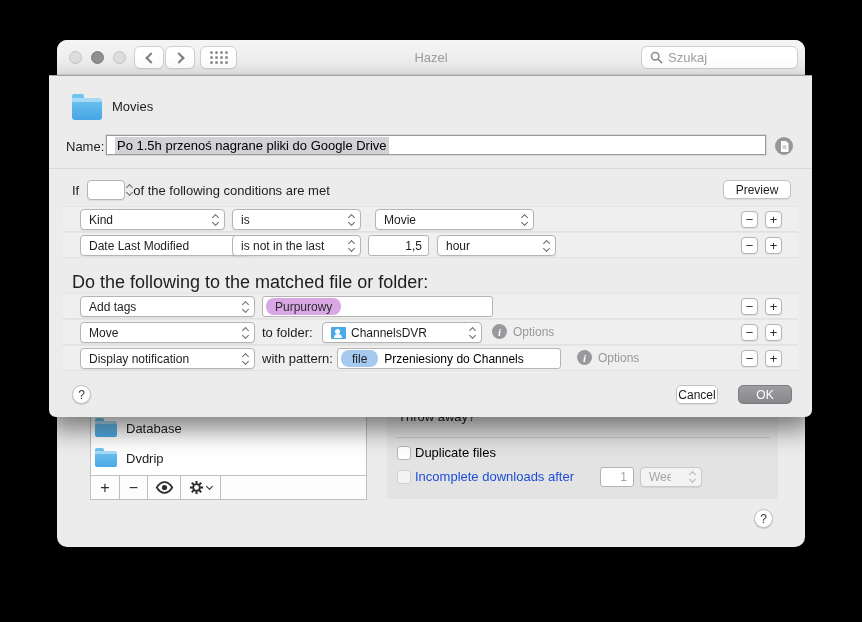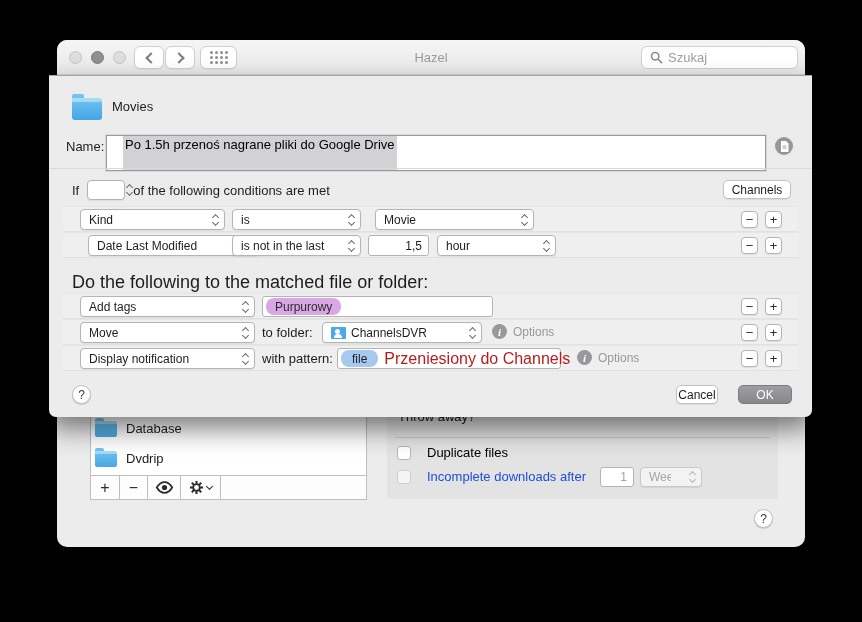--- a/index.html
+++ b/index.html
@@ -48,41 +48,41 @@
   .lt-btn { height:100%; border-right:1px solid #bfbfbf; display:flex; align-items:center;
             justify-content:center; font-size:16px; color:#2c2c2e; background:#fdfdfd; }
   .lt-spacer { flex:1; background:#fdfdfd; }
 
   #rpanel { position:absolute; left:330px; top:355px; width:391px; height:104px;
             background:#e3e3e3; border-radius:4px; }
   #throw-label { position:absolute; left:11px; top:14px; font-size:13px; color:#1d1d1f; }
   #rpanel .pdivider { position:absolute; left:8px; right:8px; top:42px; height:1px; background:#c8c8c8; }
   .cb { width:14px; height:14px; background:#fff; border:1px solid #b5b5b5; border-radius:3px; }
   .cb.disabled { border-color:#cfcfcf; background:#f4f4f4; }
-  .prow { position:absolute; left:10px; display:flex; align-items:center; gap:16px; font-size:13px; }
+  .prow { position:absolute; left:10px; display:flex; align-items:center; gap:4px; font-size:13px; }
   .dim { color:#1d4ed8; }
 
   #bottom-help { position:absolute; left:697px; top:469px; }
 
   
   #sheet { position:absolute; left:49px; top:75px; width:763px; height:342px; z-index:5;
            background:#ececec; border-top:1px solid #a3a3a3; border-radius:0 0 7px 7px;
            box-shadow:0 12px 26px rgba(0,0,0,.5); }
   .s-abs { position:absolute; }
   #sheet-folder { left:23px; top:22px; width:30px; height:22px; border-radius:2px 3px 3px 3px;
                   background:linear-gradient(#6fc4f1,#45a5e5); }
   #sheet-folder::before { content:""; position:absolute; top:-4px; left:0; width:12px; height:5px;
                   background:#6fc4f1; border-radius:2px 2px 0 0; }
   #sheet-folder::after { content:""; position:absolute; top:0; left:0; width:100%; height:4px;
                   background:rgba(255,255,255,.4); }
   #sheet-title { left:63px; top:23px; font-size:13px; color:#1c1c1e; }
   #name-label  { left:17px; top:63px; font-size:13px; color:#1d1d1f; }
-  #name-field  { left:57px; top:59px; width:660px; height:36px; background:#fff;
+  #name-field  { left:57px; top:59px; width:660px; height:20px; background:#fff;
                  border:1px solid #9a9a9a; box-shadow:0 0 0 1px #d8d8d8;
-                 display:flex; padding:0 16px; font-size:13px; }
+                 display:flex; align-items:center; padding:0 8px; font-size:13px; }
   #name-field .sel { background:#d2d2d6; padding:1px 2px; white-space:nowrap; }
   .circle-btn { width:18px; height:18px; border-radius:50%; background:#96969b;
                 display:flex; align-items:center; justify-content:center; }
   #doc-btn { left:726px; top:61px; }
   .divider { left:0; width:100%; height:1px; background:#d9d9d9; }
 
   #if-row { left:23px; top:104px; display:flex; align-items:center; gap:8px; font-size:13px; color:#1d1d1f; }
   .popup { height:21px; background:#fff; border:1px solid #b4b4b4; border-radius:4px;
            display:flex; align-items:center; padding:0 4px 0 8px; font-size:12px; color:#1d1d1f;
            box-shadow:0 1px 1px rgba(0,0,0,.07); }
@@ -253,41 +253,41 @@
     <div class="s-abs divider" style="top:92px;"></div>
 
     <div class="s-abs" id="if-row">
       <span>If</span>
       <span class="popup small" style="width:36px;padding-left:32px;">
         <span class="lbl">all</span>
         <span class="arrows"></span>
       </span>
       <span>of the following conditions are met</span>
     </div>
-    <div class="s-abs push-btn" id="preview-btn">Channels</div>
+    <div class="s-abs push-btn" id="preview-btn">Preview</div>
 
     <div class="s-abs row-strip" style="top:130px;"></div>
     <div class="s-abs row-strip" style="top:156px;"></div>
 
     <div class="popup" style="position:absolute; left:31px; top:133px; width:145px;">
       <span class="lbl">Kind</span>
       <span class="arrows"></span>
     </div>
     <div class="popup" style="position:absolute; left:183px; top:133px; width:129px;">
       <span class="lbl">is</span>
       <span class="arrows"></span>
     </div>
     <div class="popup" style="position:absolute; left:326px; top:133px; width:159px;align-items:center;">
       <span class="lbl">Movie</span>
       <span class="arrows"></span>
     </div>
     <div class="mini-btn" style="left:692px; top:135px;">−</div>
     <div class="mini-btn" style="left:716px; top:135px;">+</div>
 
-    <div class="popup" style="position:absolute; left:39px; top:159px; width:171px;">
+    <div class="popup" style="position:absolute; left:31px; top:159px; width:171px;">
       <span class="lbl">Date Last Modified</span>
       <span class="arrows"></span>
     </div>
     <div class="popup" style="position:absolute; left:183px; top:159px; width:129px;">
       <span class="lbl">is not in the last</span>
       <span class="arrows"></span>
     </div>
     <div class="textfield num" style="left:319px; top:159px; width:61px;">1,5</div>
     <div class="popup" style="position:absolute; left:388px; top:159px; width:119px;">
       <span class="lbl">hour</span>
@@ -329,21 +329,21 @@
     <div class="mini-btn" style="left:692px; top:248px;">−</div>
     <div class="mini-btn" style="left:716px; top:248px;">+</div>
 
     <div class="popup" style="position:absolute; left:31px; top:272px; width:175px;">
       <span class="lbl">Display notification</span>
       <span class="arrows"></span>
     </div>
     <div class="flabel" style="left:213px; top:275px;">with pattern:</div>
     <div class="textfield" style="left:288px; top:272px; width:224px;">
       <span class="token">file</span>
-      <span style="font-size:16px; color:#b91c1c; white-space:nowrap;">Przeniesiony do Channels</span>
+      <span style="font-size:12px; color:#000000; white-space:nowrap;">Przeniesiony do Channels</span>
     </div>
     <div class="s-abs" style="left:528px; top:274px; display:flex; align-items:center; gap:6px;">
       <span class="info-circle">i</span>
       <span class="options-lbl">Options</span>
     </div>
     <div class="mini-btn" style="left:692px; top:274px;">−</div>
     <div class="mini-btn" style="left:716px; top:274px;">+</div>
 
     <div class="s-abs help-circle" style="left:23px; top:309px;">?</div>
     <div class="s-abs push-btn" id="cancel-btn">Cancel</div>

